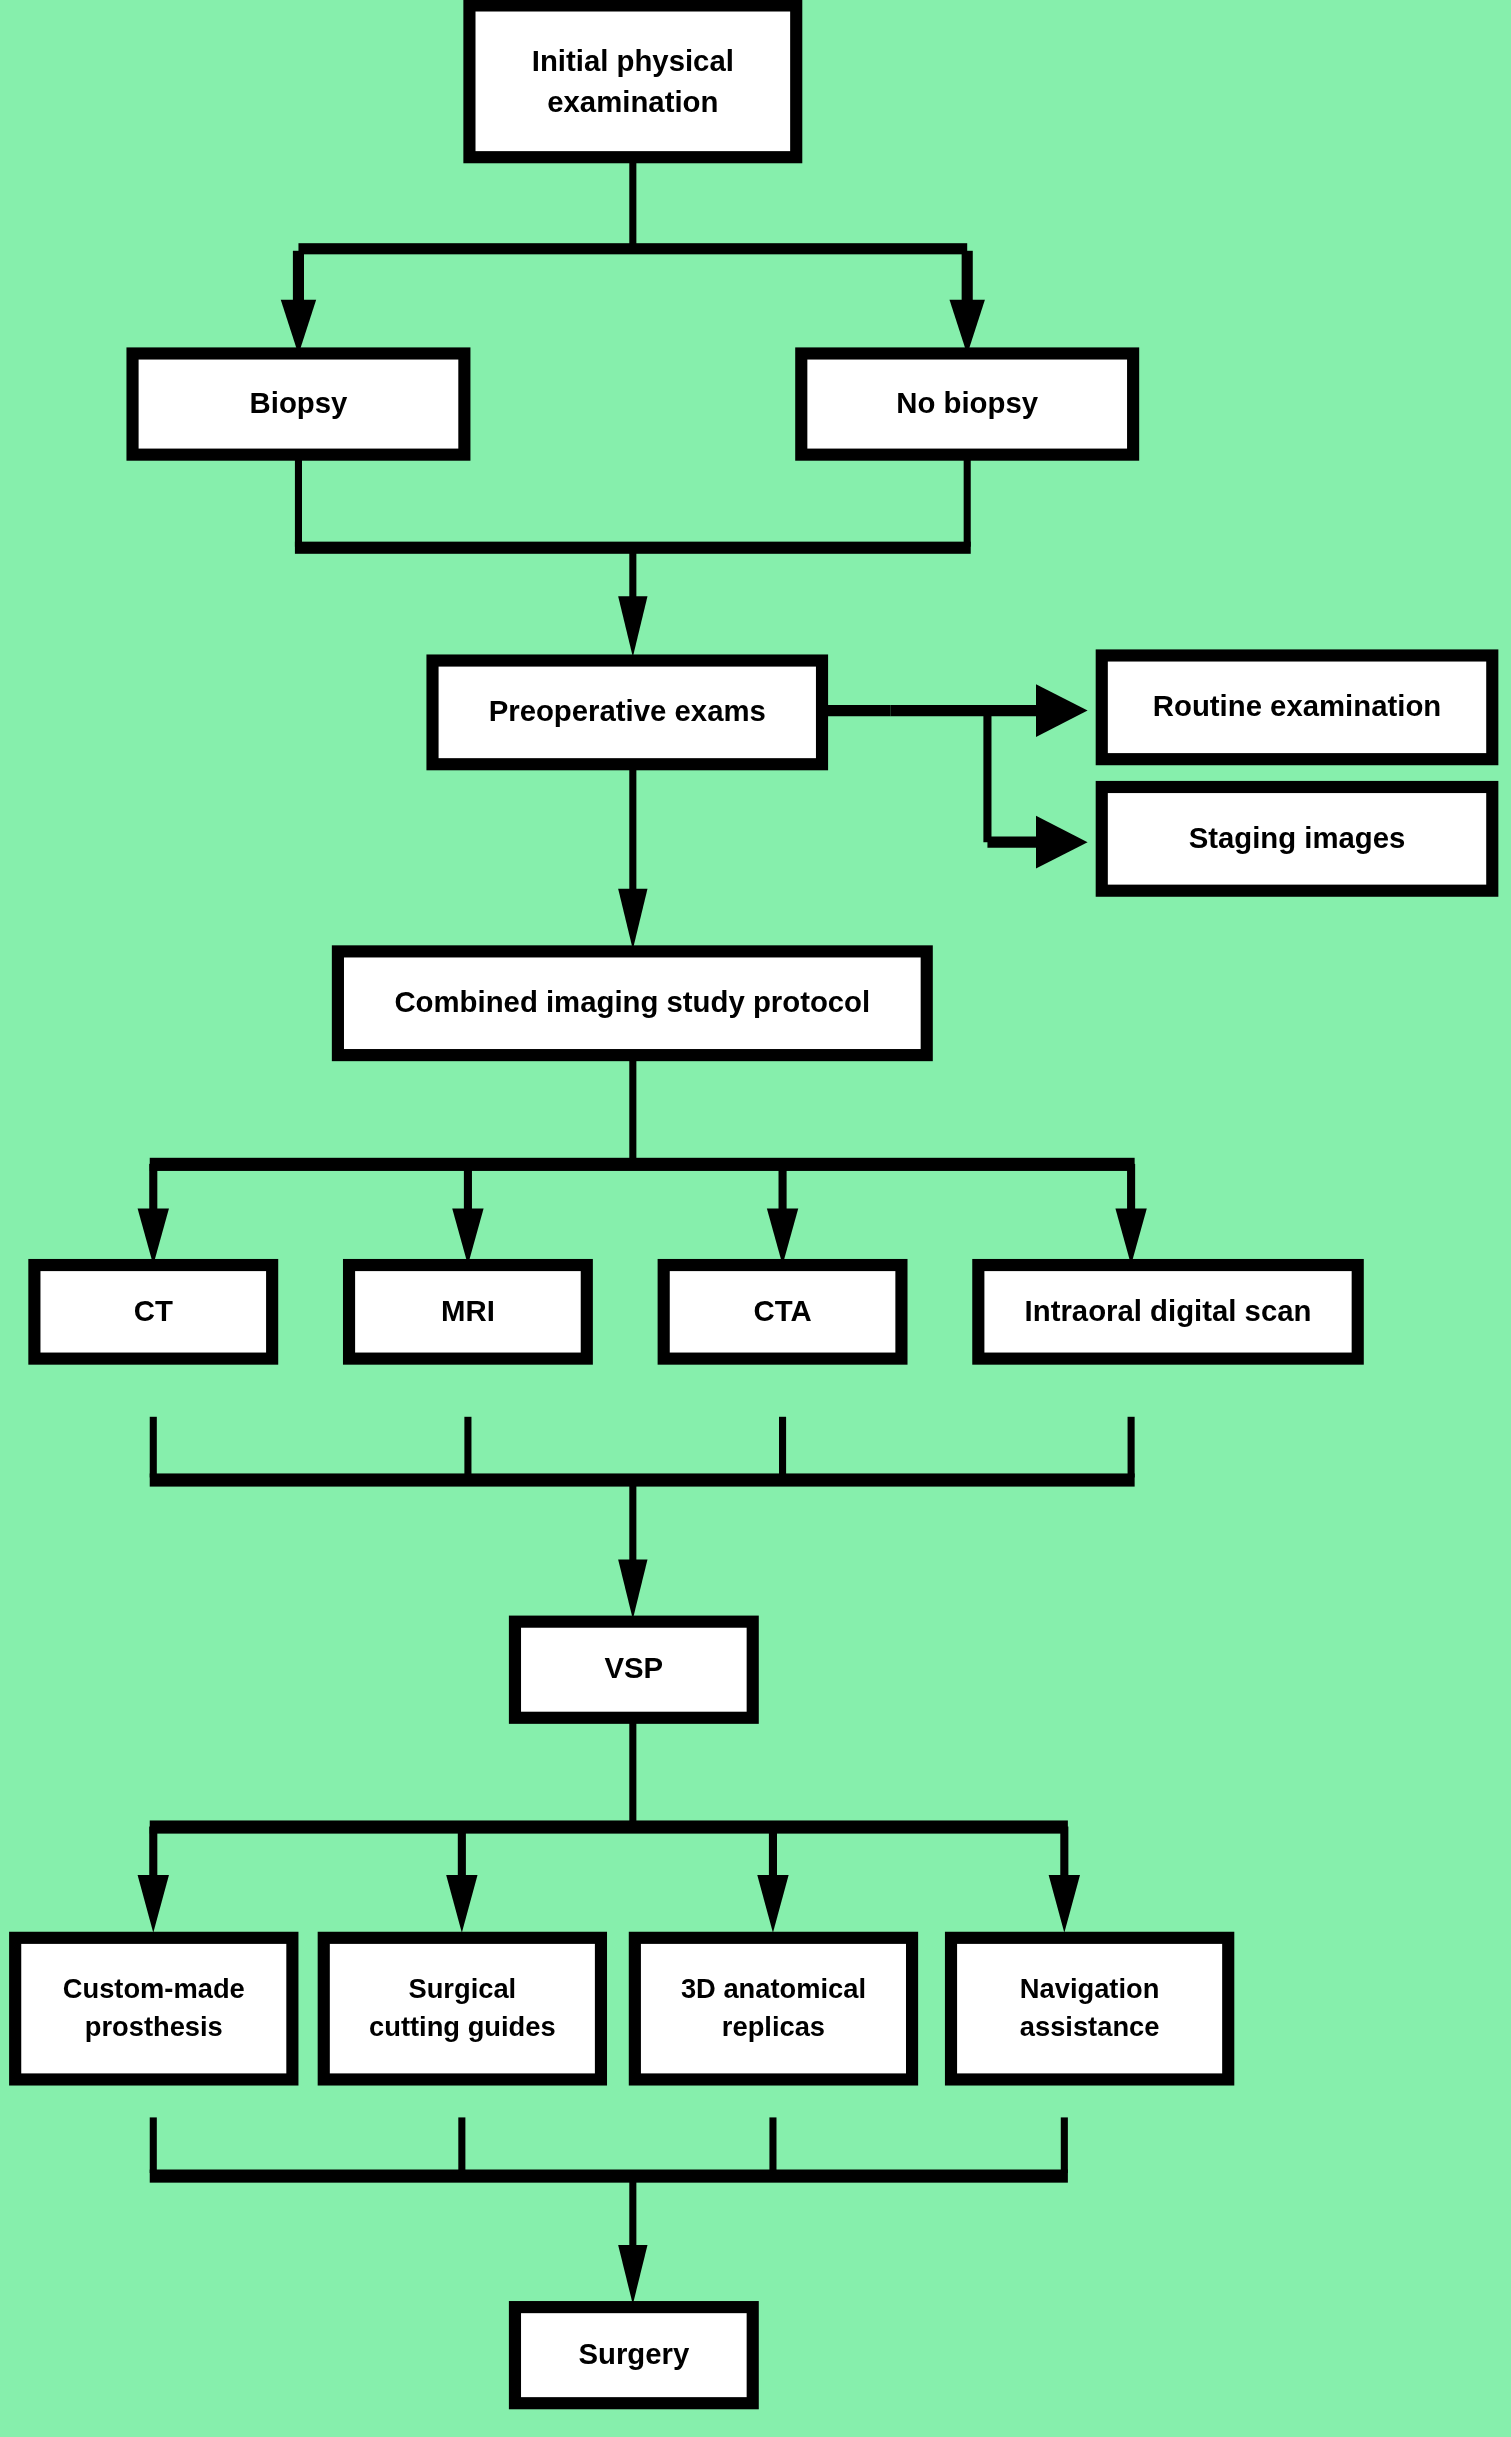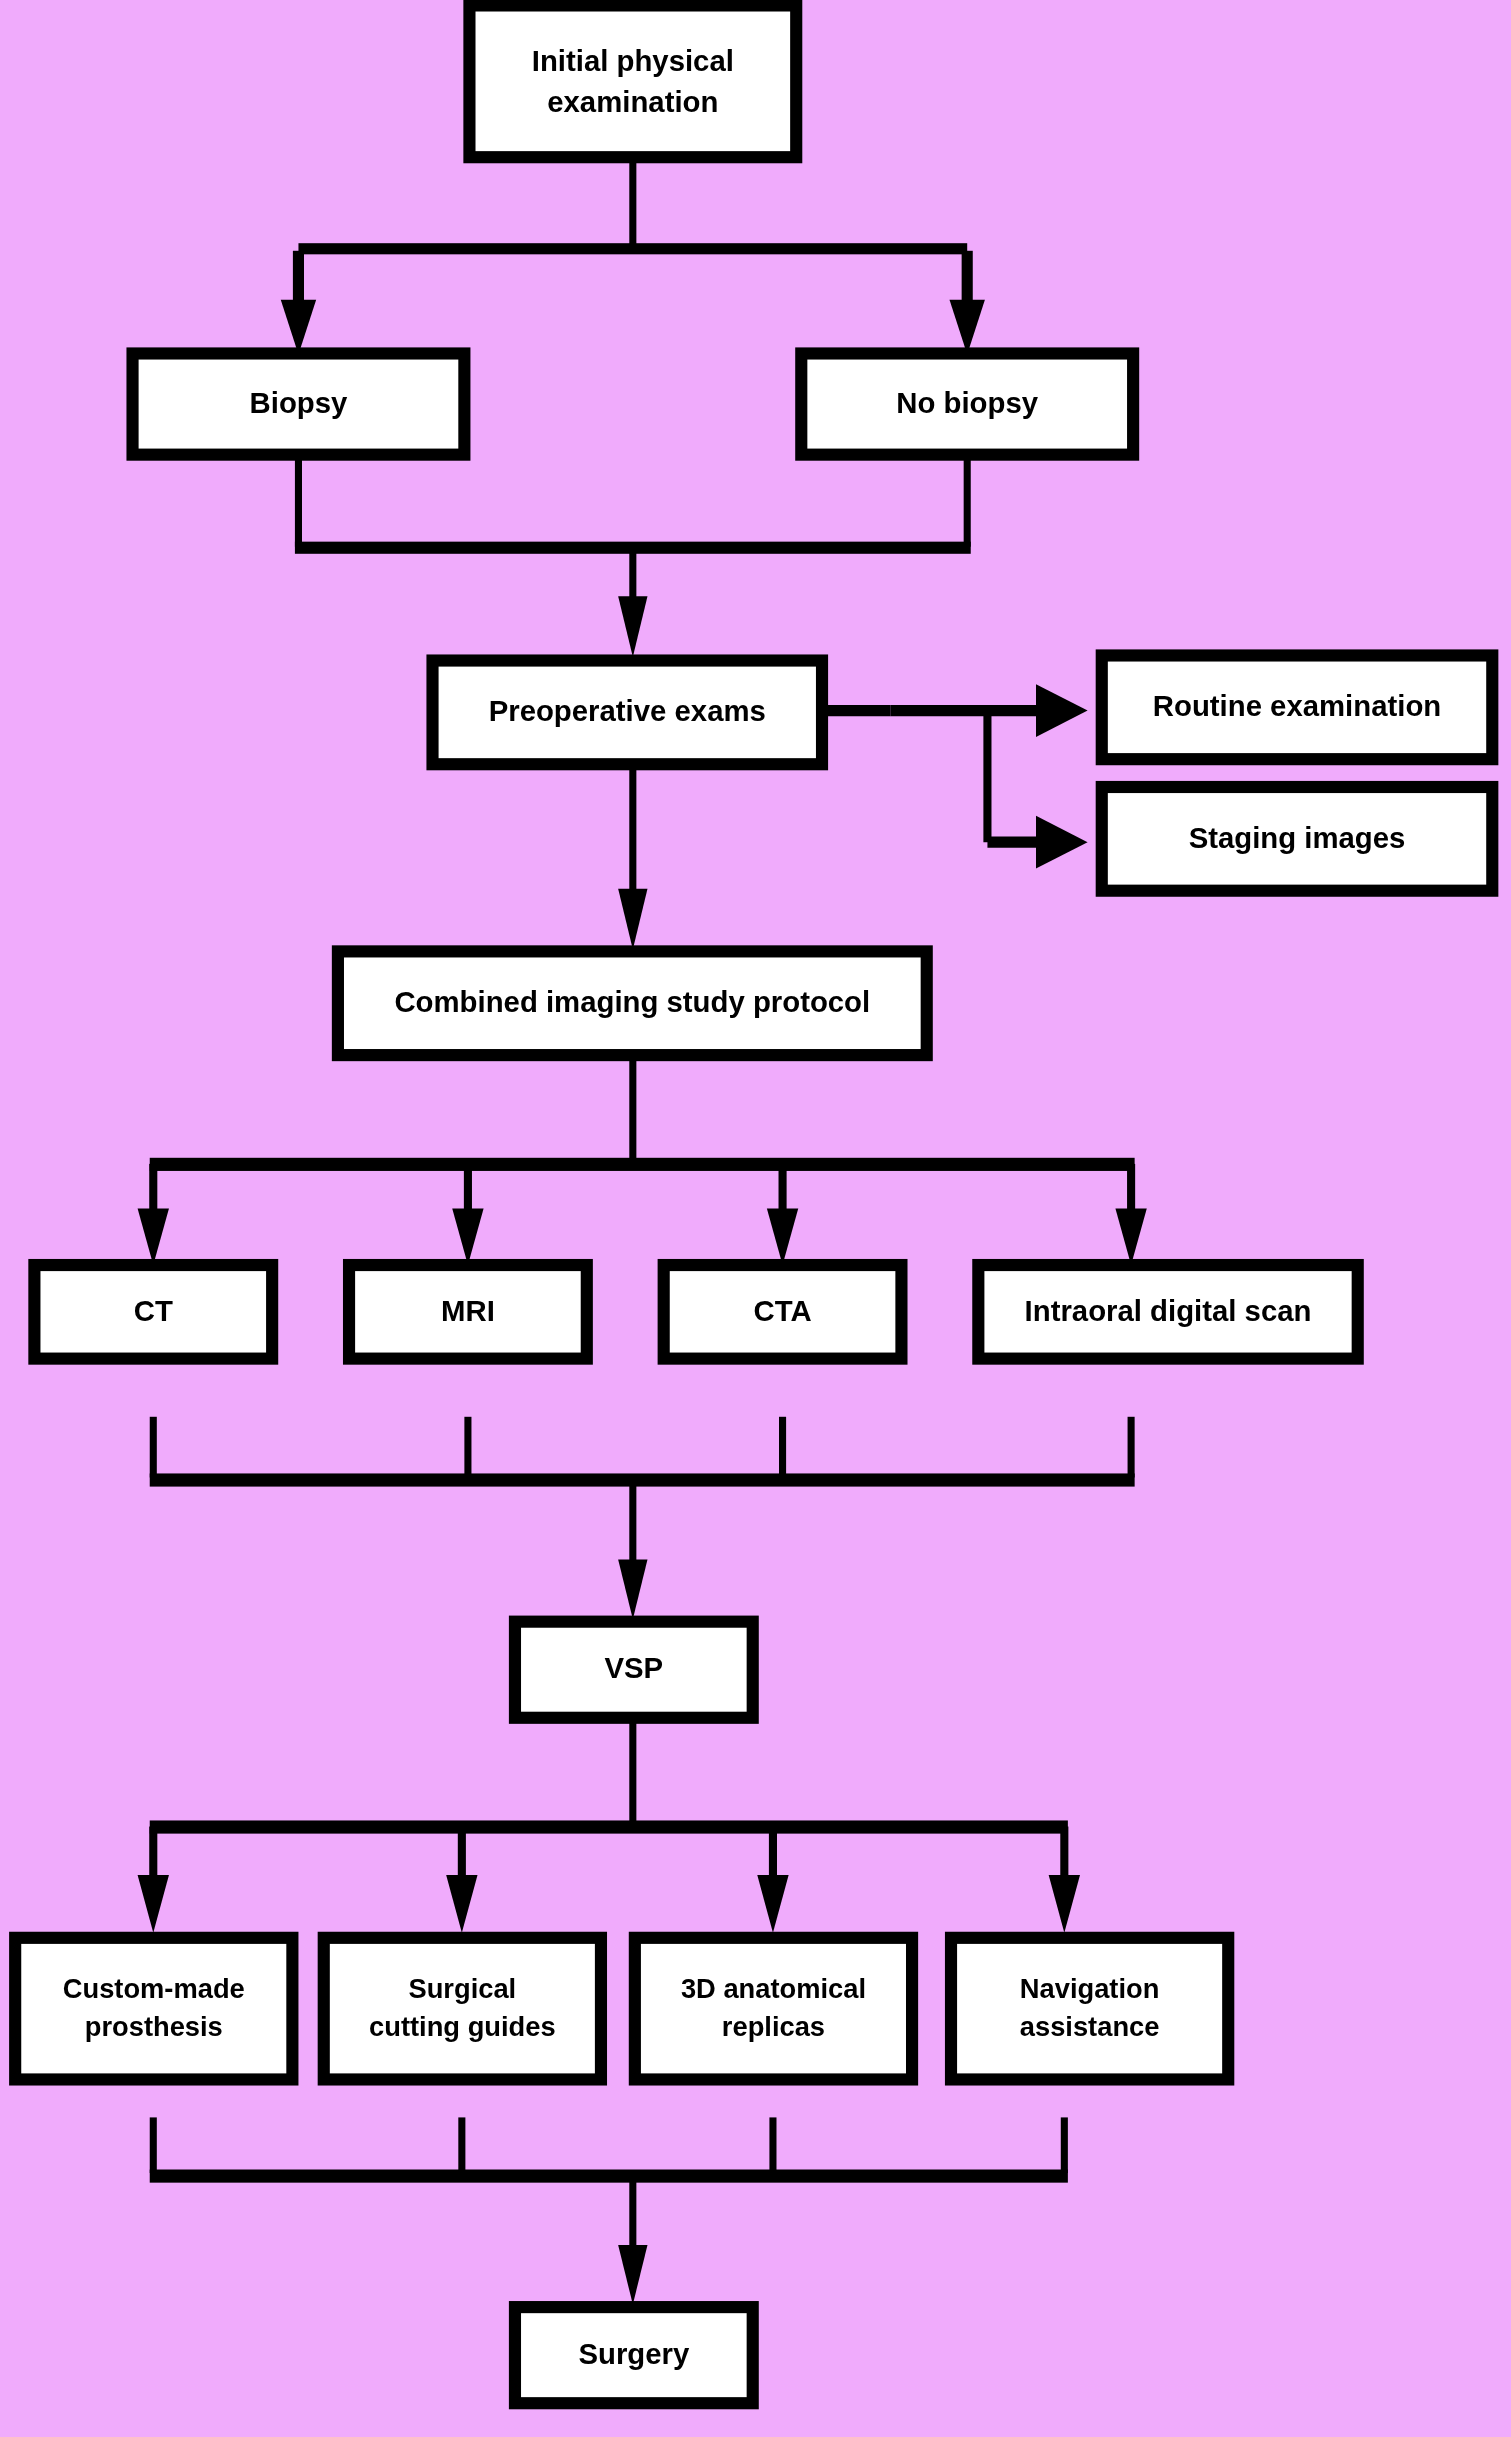--- a/index.html
+++ b/index.html
@@ -1,20 +1,20 @@
 <!DOCTYPE html>
 <html style="font-size:8px"><head>
 <meta charset="utf-8">
 <style>
   html,body{margin:0;padding:0;background:#ffffff;}
   body{
     font-family:"Liberation Sans","DejaVu Sans",sans-serif;
     width:1511px;height:2438px;overflow:hidden;
   }
-  #chart-root{position:relative;width:1511px;height:2438px;background:#f0abfc;}
+  #chart-root{position:relative;width:1511px;height:2438px;background:#86efac;}
   svg#flow{display:block;width:1511px;height:2438px;}
   .node-box{fill:#ffffff;stroke:#000000;}
   .node-label{
     font-family:"Liberation Sans","DejaVu Sans",sans-serif;
     font-weight:bold;fill:#000000;text-anchor:middle;
     dominant-baseline:middle;
   }
   .conn{stroke:#000000;fill:none;}
   .arrowhead{fill:#000000;stroke:none;}
 </style>

